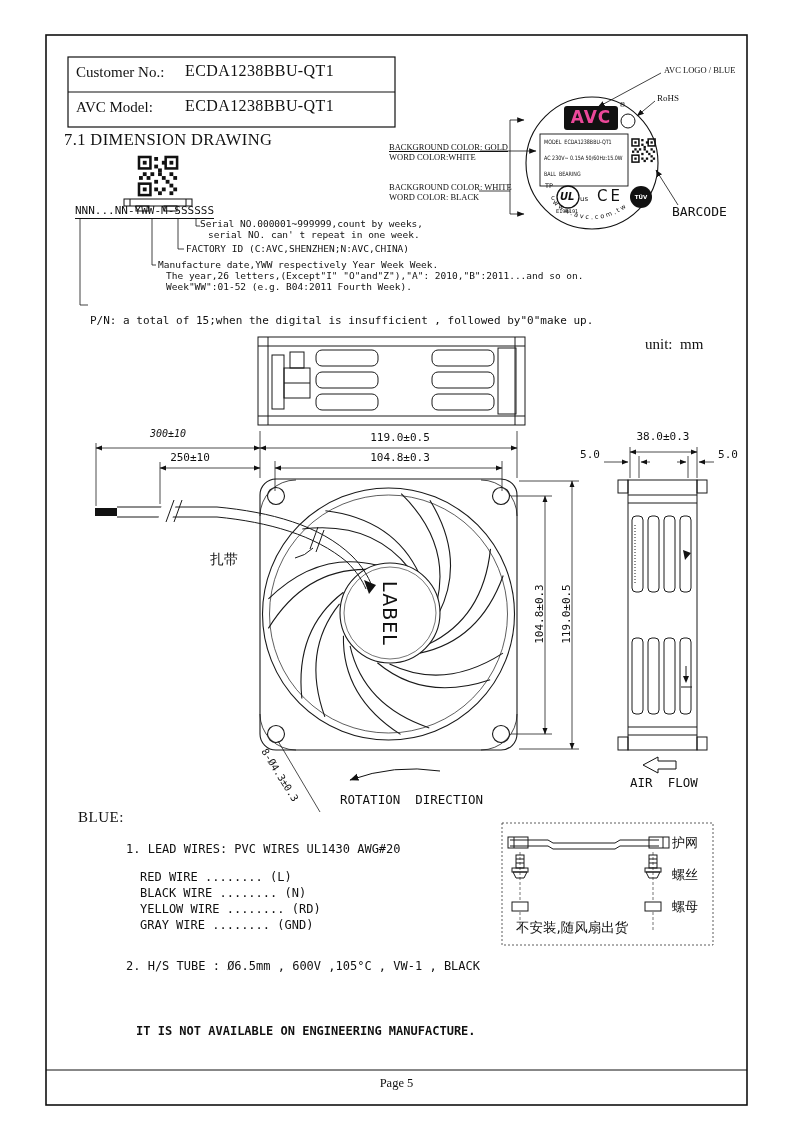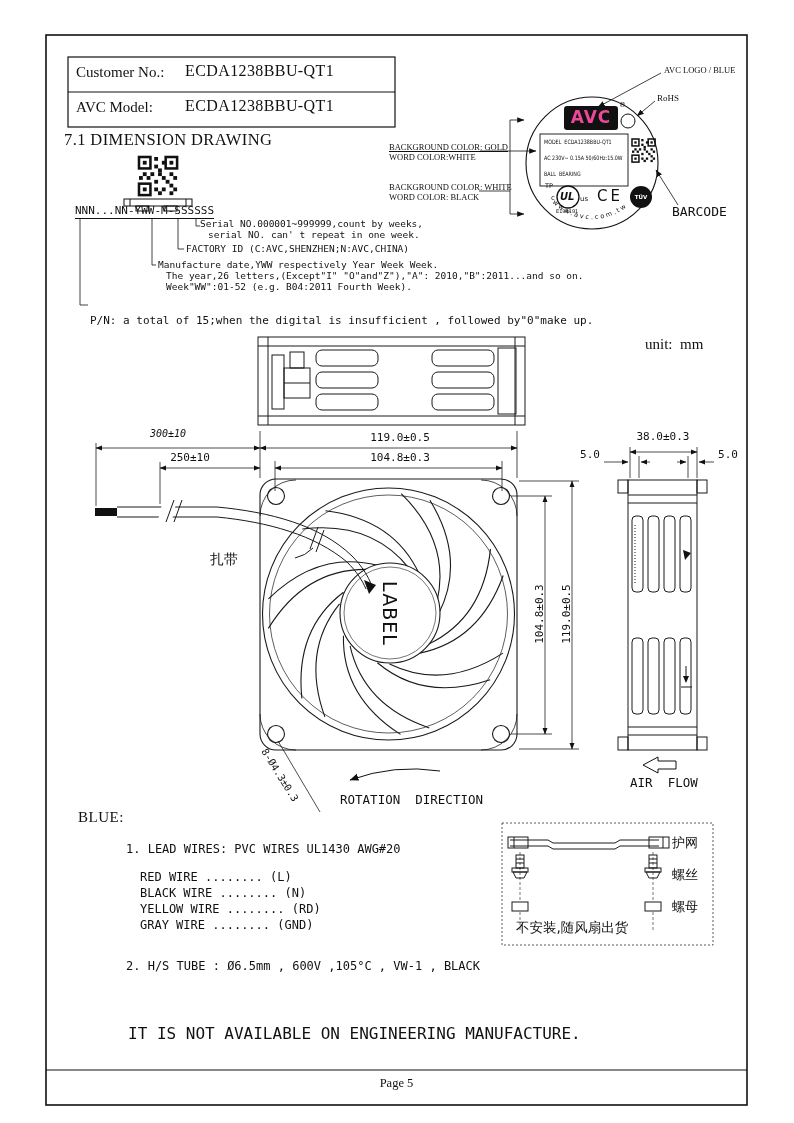--- a/index.html
+++ b/index.html
@@ -321,21 +321,21 @@
 <div class="t cad" style="left:340px;top:793px;font-size:12.5px;">ROTATION  DIRECTION</div>
 <div class="t cad" style="left:630px;top:776px;font-size:12.5px;">AIR  FLOW</div>
 
 <div class="t serif" style="left:78px;top:809px;font-size:15px;letter-spacing:.5px;">BLUE:</div>
 <div class="t cad" style="left:126px;top:843px;font-size:12px;text-align:center;">1. LEAD WIRES: PVC WIRES UL1430 AWG#20</div>
 <div class="t cad" style="left:140px;top:871px;font-size:12px;">RED WIRE ........ (L)</div>
 <div class="t cad" style="left:140px;top:887px;font-size:12px;">BLACK WIRE ........ (N)</div>
 <div class="t cad" style="left:140px;top:903px;font-size:12px;">YELLOW WIRE ........ (RD)</div>
 <div class="t cad" style="left:140px;top:919px;font-size:12px;">GRAY WIRE ........ (GND)</div>
 <div class="t cad" style="left:126px;top:960px;font-size:12px;">2. H/S TUBE : Ø6.5mm , 600V ,105°C , VW-1 , BLACK</div>
-<div class="t cad" style="left:128px;top:1025px;font-size:16px;">IT IS NOT AVAILABLE ON ENGINEERING MANUFACTURE.</div>
+<div class="t cad" style="left:136px;top:1025px;font-size:12px;font-weight:bold;">IT IS NOT AVAILABLE ON ENGINEERING MANUFACTURE.</div>
 
 <div class="t sans" style="left:672px;top:836px;font-size:13px;">护网</div>
 <div class="t sans" style="left:672px;top:868px;font-size:13px;">螺丝</div>
 <div class="t sans" style="left:672px;top:900px;font-size:13px;">螺母</div>
 <div class="t sans" style="left:516px;top:920px;font-size:13.5px;">不安装,随风扇出货</div>
 
 <div class="t serif ctr" style="left:46px;top:1077px;width:701px;font-size:12.5px;">Page 5</div>
 
 </div>
 

